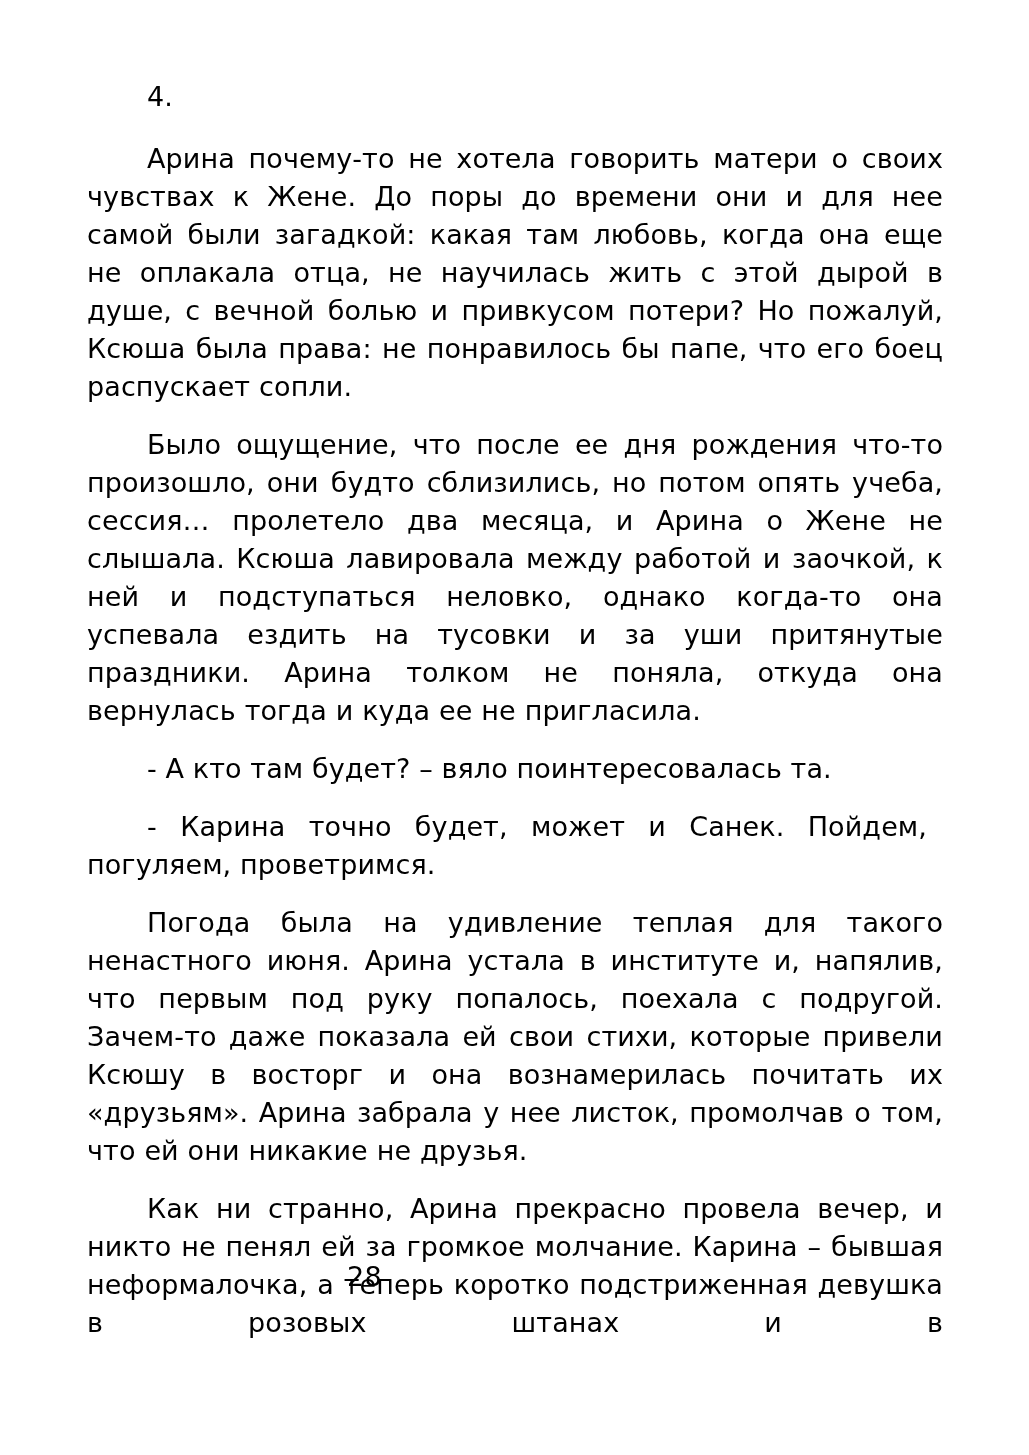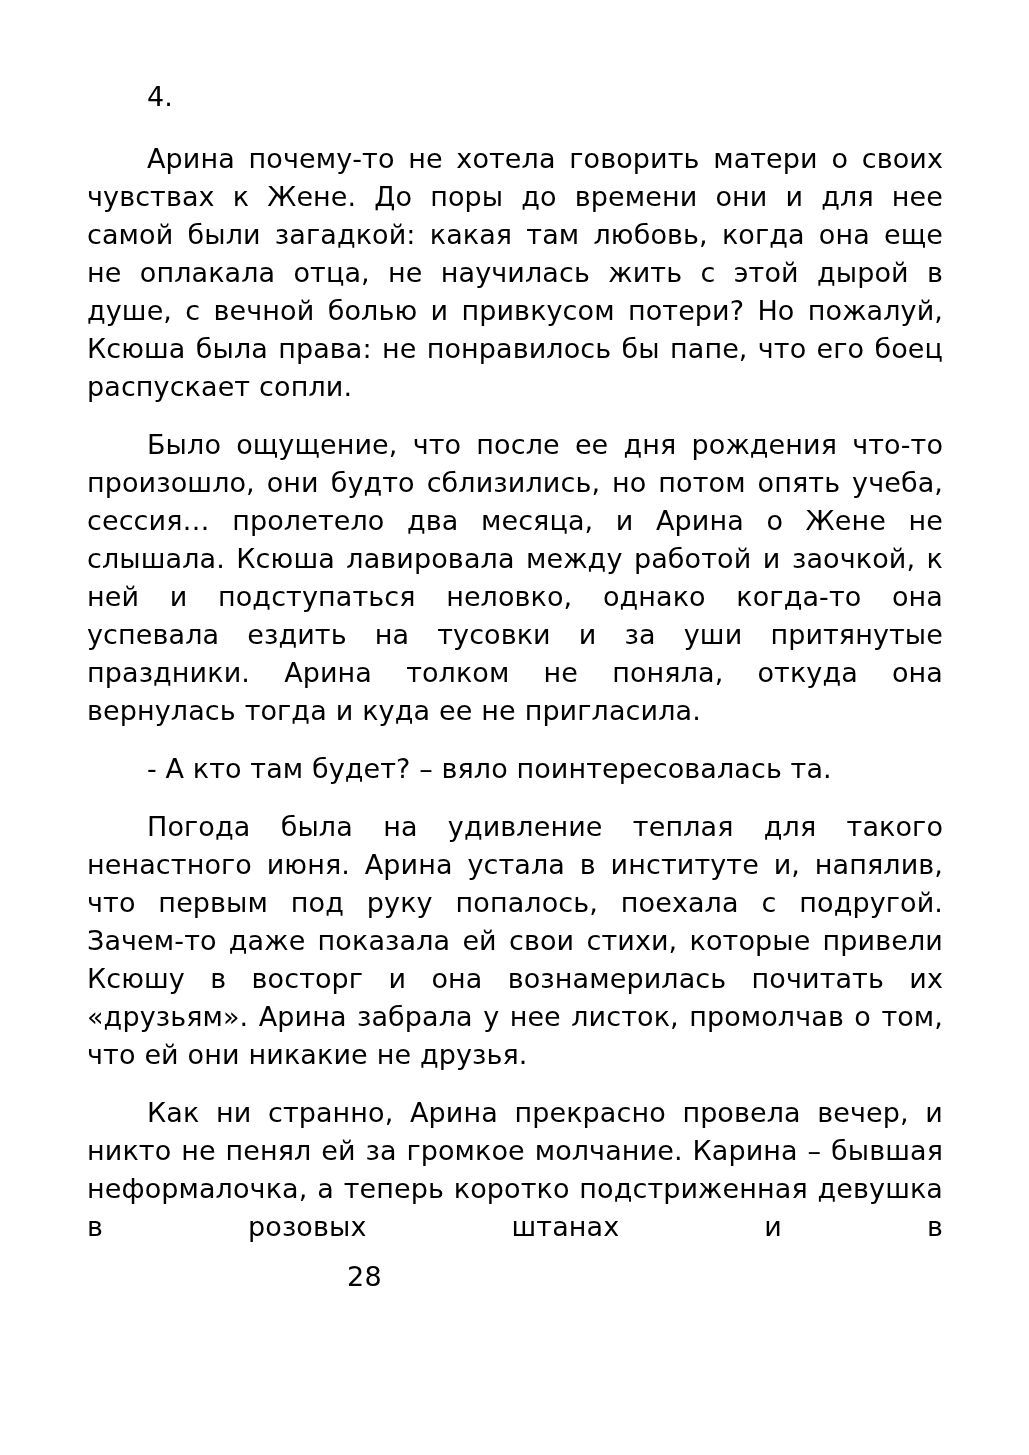--- a/index.html
+++ b/index.html
@@ -90,20 +90,21 @@
 
     <p class="section-number">4.</p>
 
     <p class="para">Арина почему-то не хотела говорить матери о своих чувствах к Жене. До поры до времени они и для нее самой были загадкой: какая там любовь, когда она еще не оплакала отца, не научилась жить с этой дырой в душе, с вечной болью и привкусом потери? Но пожалуй, Ксюша была права: не понравилось бы папе, что его боец распускает сопли.</p>
 
     <p class="para">Было ощущение, что после ее дня рождения что-то произошло, они будто сблизились, но потом опять учеба, сессия… пролетело два месяца, и Арина о Жене не слышала. Ксюша лавировала между работой и заочкой, к ней и подступаться неловко, однако когда-то она успевала ездить на тусовки и за уши притянутые праздники. Арина толком не поняла, откуда она вернулась тогда и куда ее не пригласила.</p>
 
 
     <p class="dialogue">- А кто там будет? – вяло поинтересовалась та.</p>
 
+    <p class="dialogue">- Карина точно будет, может и Санек. Пойдем, погуляем, проветримся.</p>
 
     <p class="para">Погода была на удивление теплая для такого ненастного июня. Арина устала в институте и, напялив, что первым под руку попалось, поехала с подругой. Зачем-то даже показала ей свои стихи, которые привели Ксюшу в восторг и она вознамерилась почитать их «друзьям». Арина забрала у нее листок, промолчав о том, что ей они никакие не друзья.</p>
 
     <p class="para continued">Как ни странно, Арина прекрасно провела вечер, и никто не пенял ей за громкое молчание. Карина – бывшая неформалочка, а теперь коротко подстриженная девушка в розовых штанах и в</p>
 
   </div>
 
   <div id="page-number">28</div>
 
 </div>

